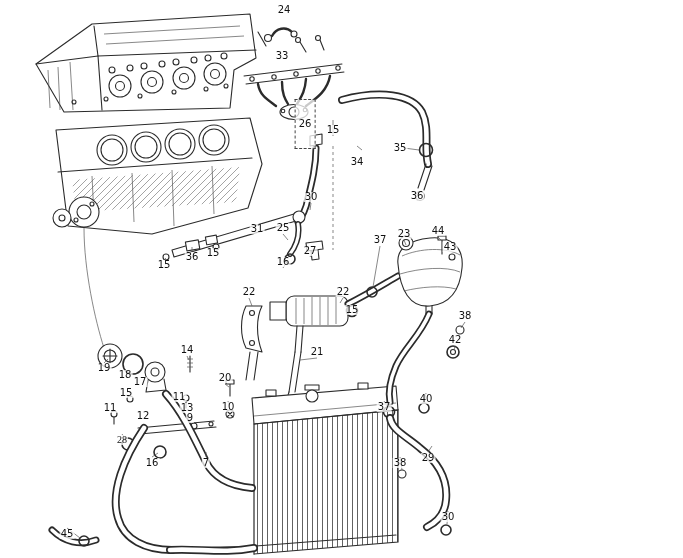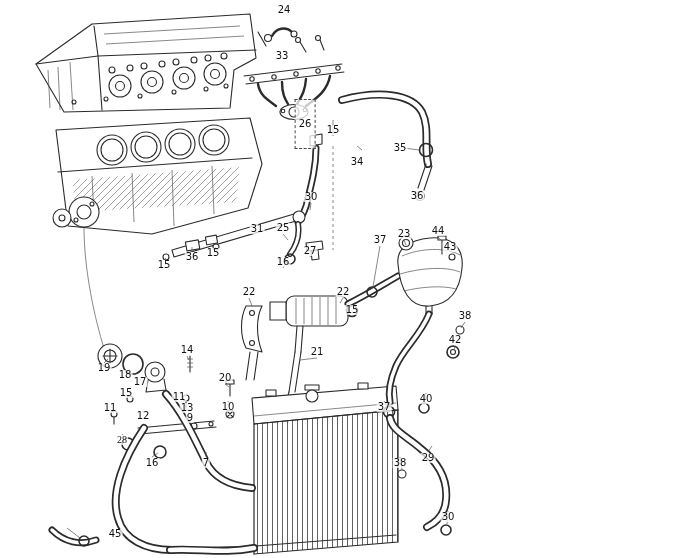--- a/index.html
+++ b/index.html
@@ -311,15 +311,15 @@
       <span class="callout" style="left: 190px; top: 418px;">9</span>
       <span class="callout" style="left: 110px; top: 408px;">11</span>
       <span class="callout" style="left: 384px; top: 407px;">37</span>
       <span class="callout" style="left: 426px; top: 399px;">40</span>
       <span class="callout" style="left: 122px; top: 440px; font-family: Liberation Serif, serif;">28</span>
       <span class="callout" style="left: 152px; top: 463px;">16</span>
       <span class="callout" style="left: 206px; top: 463px;">7</span>
       <span class="callout" style="left: 400px; top: 463px;">38</span>
       <span class="callout" style="left: 428px; top: 458px;">29</span>
       <span class="callout" style="left: 448px; top: 517px;">30</span>
-      <span class="callout" style="left: 67px; top: 534px; margin-left: 48px;">45</span>
+      <span class="callout" style="left: 67px; top: 534px;">45</span>
     </div>
 </div>
 
 </body></html>

